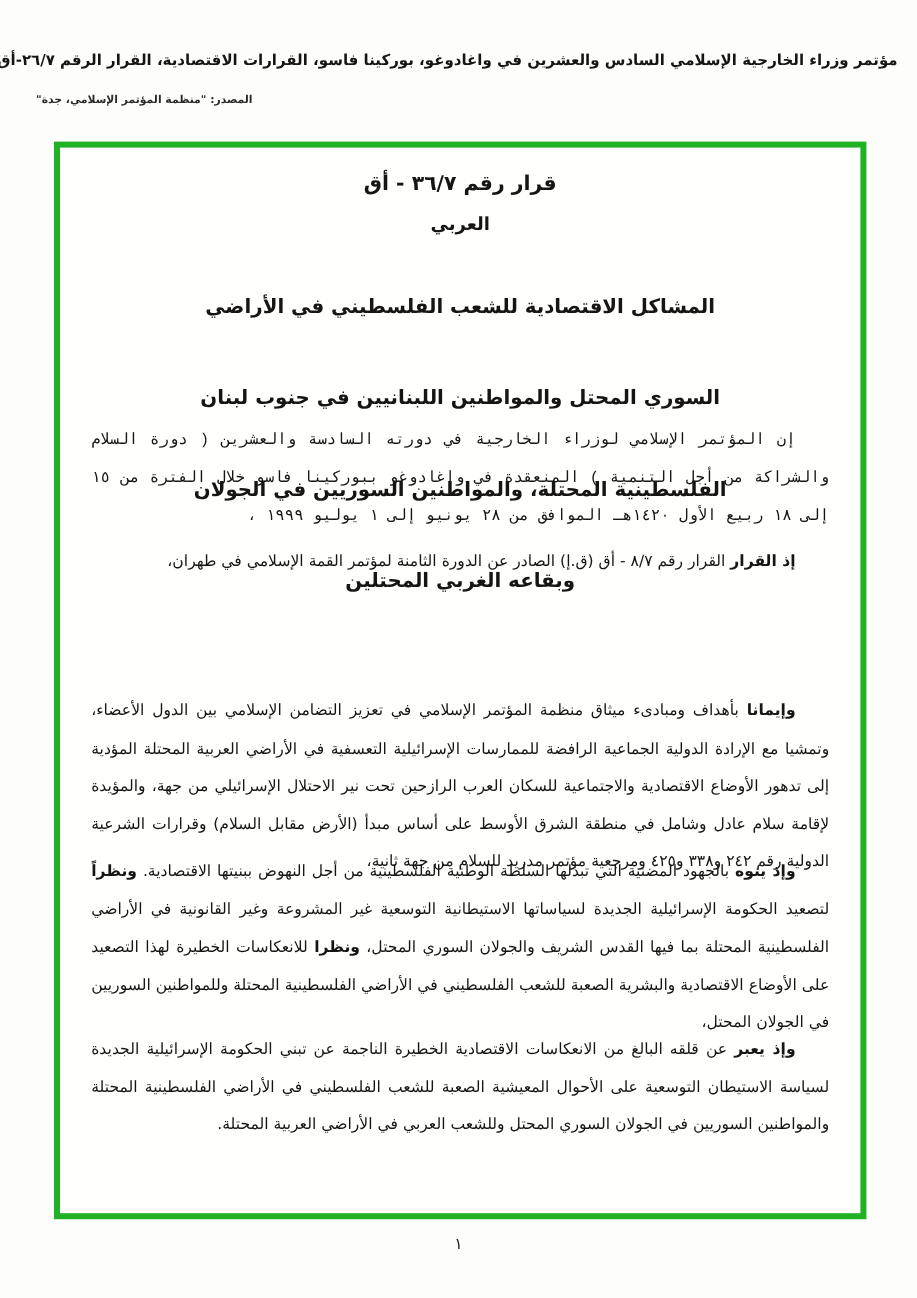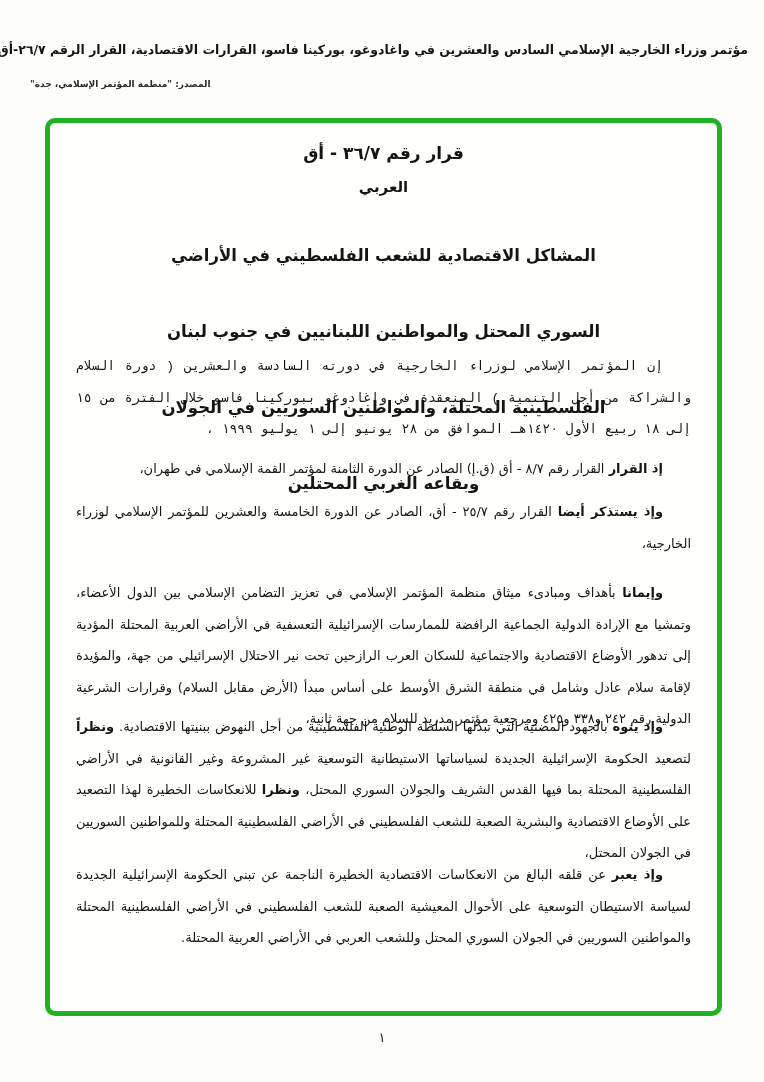--- a/index.html
+++ b/index.html
@@ -19,21 +19,21 @@
   }
   .source-line {
     position:absolute; top:79px; left:30px;
     direction:rtl; text-align:left;
     font-size:9px; font-weight:bold; color:#2a2a2a;
   }
   .doc-frame {
     position:absolute; left:45px; top:118px;
     width:667px; height:888px;
     border:5px solid #20b125;
-    border-radius:10px;
+    border-radius:0;
     background:#fffffe;
   }
   .title-block {
     position:absolute; top:20px; left:0; right:0;
     direction:rtl; text-align:center; font-weight:bold;
   }
   .title-number { font-size:17px; margin-bottom:15px; }
   .title-regarding { font-size:15px; margin-bottom:10px; }
   .title-subject { font-size:16.5px; line-height:32px;margin-top:44px; }
   .para {
@@ -75,23 +75,20 @@
     </div>
 
     <div class="para p1">
       <span>إن المؤتمر الإسلامي لوزراء الخارجية في دورته السادسة والعشرين ( دورة السلام والشراكة من أجل التنمية ) المنعقدة في واغادوغو ببوركينا فاسو خلال الفترة من ١٥ إلى ١٨ ربيع الأول ١٤٢٠هـ الموافق من ٢٨ يونيو إلى ١ يوليو ١٩٩٩ ،</span>
     </div>
 
     <div class="para p2">
       <span class="lead">إذ القرار</span><span> القرار رقم ٨/٧ - أق (ق.إ) الصادر عن الدورة الثامنة لمؤتمر القمة الإسلامي في طهران،</span>
     </div>
 
-    <div class="para p3">
-      <span class="lead">وإذ يستذكر أيضا</span><span> القرار رقم ٢٥/٧ - أق، الصادر عن الدورة الخامسة والعشرين للمؤتمر الإسلامي لوزراء الخارجية،</span>
-    </div>
 
     <div class="para p4">
       <span class="lead">وإيمانا</span><span> بأهداف ومبادىء ميثاق منظمة المؤتمر الإسلامي في تعزيز التضامن الإسلامي بين الدول الأعضاء، وتمشيا مع الإرادة الدولية الجماعية الرافضة للممارسات الإسرائيلية التعسفية في الأراضي العربية المحتلة المؤدية إلى تدهور الأوضاع الاقتصادية والاجتماعية للسكان العرب الرازحين تحت نير الاحتلال الإسرائيلي من جهة، والمؤيدة لإقامة سلام عادل وشامل في منطقة الشرق الأوسط على أساس مبدأ (الأرض مقابل السلام) وقرارات الشرعية الدولية رقم ٢٤٢ و٣٣٨ و٤٢٥ ومرجعية مؤتمر مدريد للسلام من جهة ثانية،</span>
     </div>
 
     <div class="para p5">
       <span class="lead">وإذ ينوه</span><span> بالجهود المضنية التي تبذلها السلطة الوطنية الفلسطينية من أجل النهوض ببنيتها الاقتصادية. </span><span class="lead">ونظراً</span><span> لتصعيد الحكومة الإسرائيلية الجديدة لسياساتها الاستيطانية التوسعية غير المشروعة وغير القانونية في الأراضي الفلسطينية المحتلة بما فيها القدس الشريف والجولان السوري المحتل، </span><span class="lead">ونظرا</span><span> للانعكاسات الخطيرة لهذا التصعيد على الأوضاع الاقتصادية والبشرية الصعبة للشعب الفلسطيني في الأراضي الفلسطينية المحتلة وللمواطنين السوريين في الجولان المحتل،</span>
     </div>
 
     <div class="para p6">

